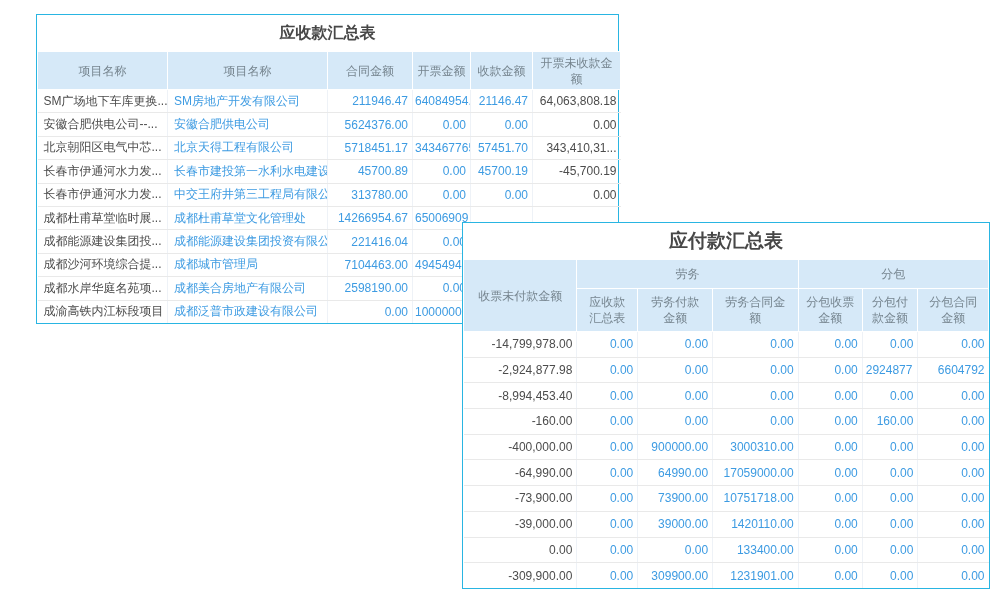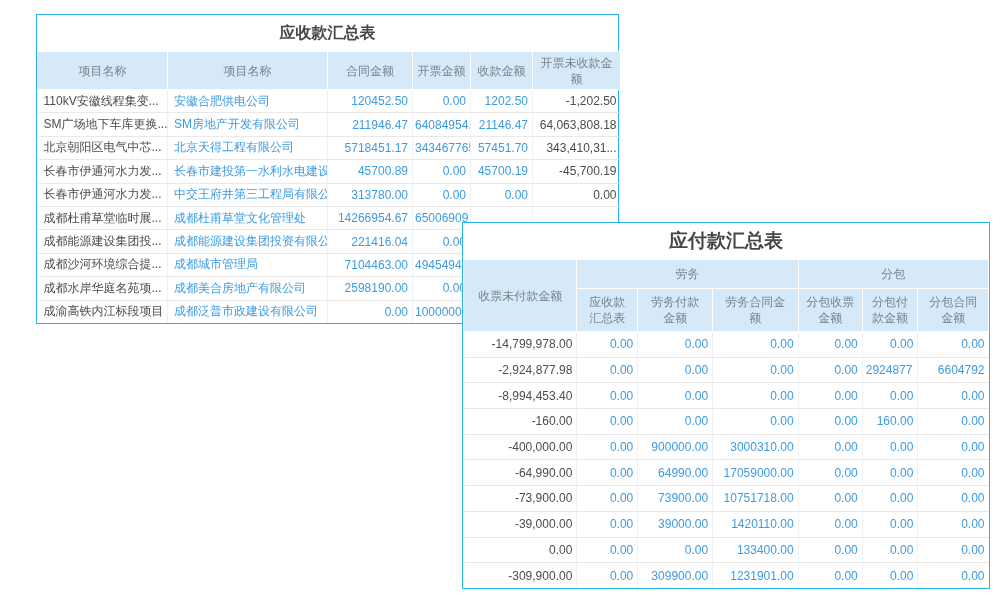--- a/index.html
+++ b/index.html
@@ -60,34 +60,34 @@
           <th>项目名称</th>
           <th>项目名称</th>
           <th>合同金额</th>
           <th>开票金额</th>
           <th>收款金额</th>
           <th>开票未收款金额</th>
         </tr>
       </thead>
       <tbody id="t1-body">
           <tr>
-            <td class="left dark">110kV安徽线程集变...</td>
-            <td class="left blue">安徽合肥供电公司</td>
-            <td class="num blue">120452.50</td>
-            <td class="num blue">0.00</td>
-            <td class="num blue">1202.50</td>
-            <td class="num dark">-1,202.50</td>
-          </tr>
-          <tr>
             <td class="left dark">SM广场地下车库更换...</td>
             <td class="left blue">SM房地产开发有限公司</td>
             <td class="num blue">211946.47</td>
             <td class="num blue" style="text-align: left;">64084954.6</td>
             <td class="num blue">21146.47</td>
             <td class="num dark">64,063,808.18</td>
+          </tr>
+          <tr>
+            <td class="left dark">安徽合肥供电公司--...</td>
+            <td class="left blue">安徽合肥供电公司</td>
+            <td class="num blue">5624376.00</td>
+            <td class="num blue">0.00</td>
+            <td class="num blue">0.00</td>
+            <td class="num dark">0.00</td>
           </tr>
           <tr>
             <td class="left dark">北京朝阳区电气中芯...</td>
             <td class="left blue">北京天得工程有限公司</td>
             <td class="num blue">5718451.17</td>
             <td class="num blue" style="text-align: left;">343467765.</td>
             <td class="num blue">57451.70</td>
             <td class="num dark">343,410,31...</td>
           </tr>
           <tr>

